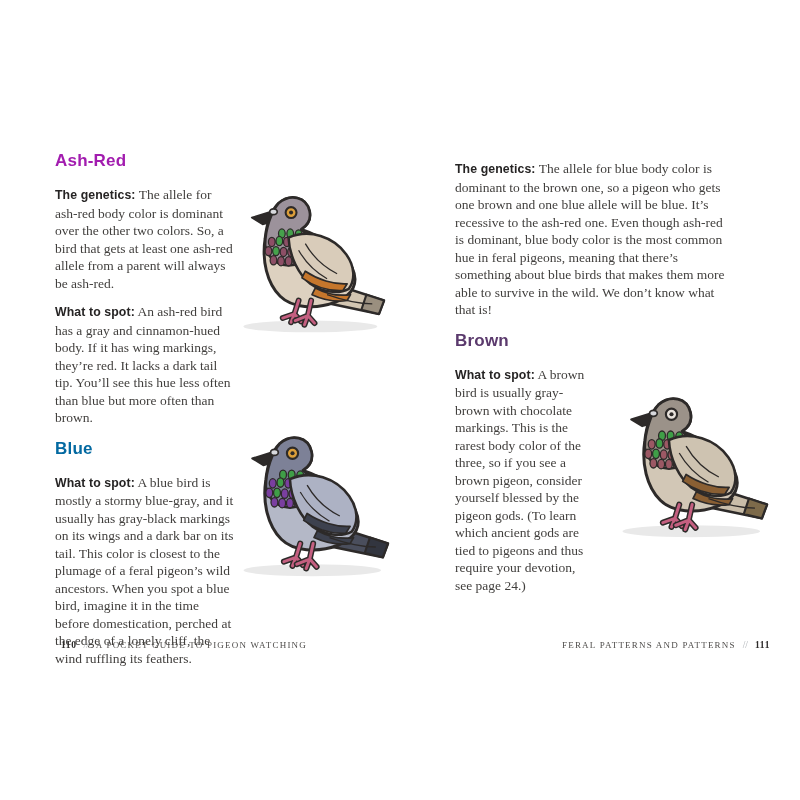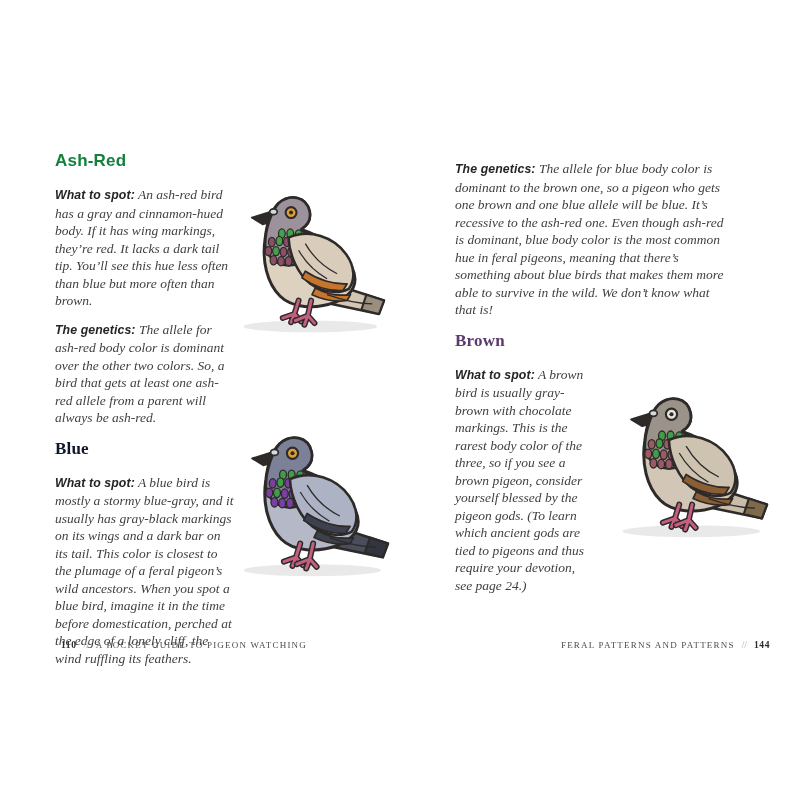--- a/index.html
+++ b/index.html
@@ -5,23 +5,23 @@
   html,body { margin:0; padding:0; }
   body { width:800px; height:800px; background:#ffffff; position:relative;
          font-family:"Liberation Serif", serif; color:#413f3d; overflow:hidden; }
 
   .page-col { position:absolute; }
   .left-col  { left:55px;  top:151px; width:180px; }
   .right-col { left:455px; top:160px; width:272px; }
 
   h2.section-heading { font-family:"Liberation Sans", sans-serif; font-weight:700;
        font-size:17px; line-height:19px; letter-spacing:.2px; margin:0 0 16px 0; }
-  h2.mt { margin-top:12px;font-family:Liberation Serif, serif; }
+  h2.mt { margin-top:12px; }
 
-  p.body-text { font-size:13.5px; line-height:17.5px; margin:0 0 11px 0;font-style:italic; }
+  p.body-text { font-size:13.5px; line-height:17.5px; margin:0 0 11px 0; }
   p.body-text strong.lead { font-family:"Liberation Sans", sans-serif;
        font-weight:700; font-size:12.3px; color:#262424; letter-spacing:.1px; }
 
   .float-slot { float:right; width:132px; height:180px; margin-top:72px; }
 
   .footer { position:absolute; top:640px; font-family:Liberation Serif, serif;
             font-size:9px; letter-spacing:1.2px; color:#4f4d4b; white-space:nowrap;margin-left:11px; }
   .footer-left  { left:50px; }
   .footer-right { right:30px; text-align:right; }
   .footer .pagenum { font-weight:700; font-size:9.5px; color:#2d2b2a; letter-spacing:.6px; }
@@ -78,24 +78,24 @@
         <path d="M99,132 L95,150 M95,150 L80,156 M95,150 L91,161 M95,150 L103,159" stroke="var(--feet)" stroke-width="3.5"></path>
       </g>
       <ellipse cx="54" cy="26" rx="4.5" ry="3.5" fill="#d8d9dd" stroke="var(--outline)" stroke-width="2"></ellipse>
       <circle cx="75" cy="27" r="6.5" fill="var(--iris)" stroke="var(--outline)" stroke-width="2.5"></circle>
       <circle cx="75" cy="27" r="2.4" fill="var(--outline)"></circle>
     </g>
   </defs>
 </svg>
 
 <div class="page-col left-col">
-  <h2 class="section-heading" style="color: #15803d;">Ash-Red</h2>
+  <h2 class="section-heading" style="color: #a21caf;">Ash-Red</h2>
+  <p class="body-text"><strong class="lead">The genetics:</strong> <span>The allele for ash-red body color is dominant over the other two colors. So, a bird that gets at least one ash-red allele from a parent will always be ash-red.</span></p>
   <p class="body-text"><strong class="lead">What to spot:</strong> <span>An ash-red bird has a gray and cinnamon-hued body. If it has wing markings, they’re red. It lacks a dark tail tip. You’ll see this hue less often than blue but more often than brown.</span></p>
-  <p class="body-text"><strong class="lead">The genetics:</strong> <span>The allele for ash-red body color is dominant over the other two colors. So, a bird that gets at least one ash-red allele from a parent will always be ash-red.</span></p>
-  <h2 class="section-heading mt" style="color: #0f172a;">Blue</h2>
+  <h2 class="section-heading mt" style="color: #0369a1;">Blue</h2>
   <p class="body-text"><strong class="lead">What to spot:</strong> <span>A blue bird is mostly a stormy blue-gray, and it usually has gray-black markings on its wings and a dark bar on its tail. This color is closest to the plumage of a feral pigeon’s wild ancestors. When you spot a blue bird, imagine it in the time before domestication, perched at the edge of a lonely cliff, the wind ruffling its feathers.</span></p>
 </div>
 
 <div class="page-col right-col">
   <p class="body-text"><strong class="lead">The genetics:</strong> <span>The allele for blue body color is dominant to the brown one, so a pigeon who gets one brown and one blue allele will be blue. It’s recessive to the ash-red one. Even though ash-red is dominant, blue body color is the most common hue in feral pigeons, meaning that there’s something about blue birds that makes them more able to survive in the wild. We don’t know what that is!</span></p>
   <h2 class="section-heading mt" style="color: rgb(91, 58, 109);">Brown</h2>
   <div class="float-slot"></div>
   <p class="body-text"><strong class="lead">What to spot:</strong> <span>A brown bird is usually gray-brown with chocolate markings. This is the rarest body color of the three, so if you see a brown pigeon, consider yourself blessed by the pigeon gods. (To learn which ancient gods are tied to pigeons and thus require your devotion, see page 24.)</span></p>
 </div>
 
@@ -106,14 +106,14 @@
   <use href="#pigeon-art" xlink:href="#pigeon-art"></use>
 </svg>
 <svg class="pigeon pigeon-brown" viewBox="0 0 200 172" role="img" style="--body: #d2c7b6; --head: #9b9289; --wing: #cec3b1; --bar: #8a5f33; --neck1: #3f9e47; --neck2: #9c5864; --tail: #c9bda9; --tip: #7d6a4a; --iris: #e8e2dc; --feet: #c45f80; --outline: #2d2a29; --shadow: #e9e9e9;">
   <use href="#pigeon-art" xlink:href="#pigeon-art"></use>
 </svg>
 
 <div class="footer footer-left">
   <span class="pagenum">110</span><span class="slash">//</span><span class="booktitle">A POCKET GUIDE TO PIGEON WATCHING</span>
 </div>
 <div class="footer footer-right">
-  <span class="chaptertitle">FERAL PATTERNS AND PATTERNS</span><span class="slash">//</span><span class="pagenum">144</span>
+  <span class="chaptertitle">FERAL PATTERNS AND PATTERNS</span><span class="slash">//</span><span class="pagenum">111</span>
 </div>
 
 </body></html>

